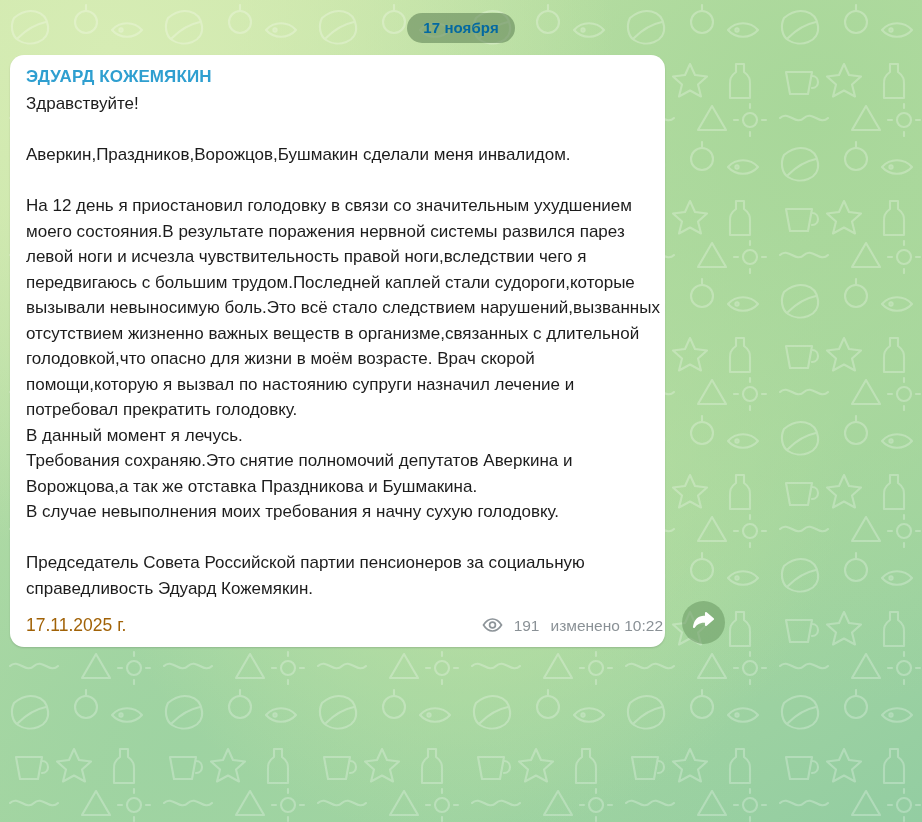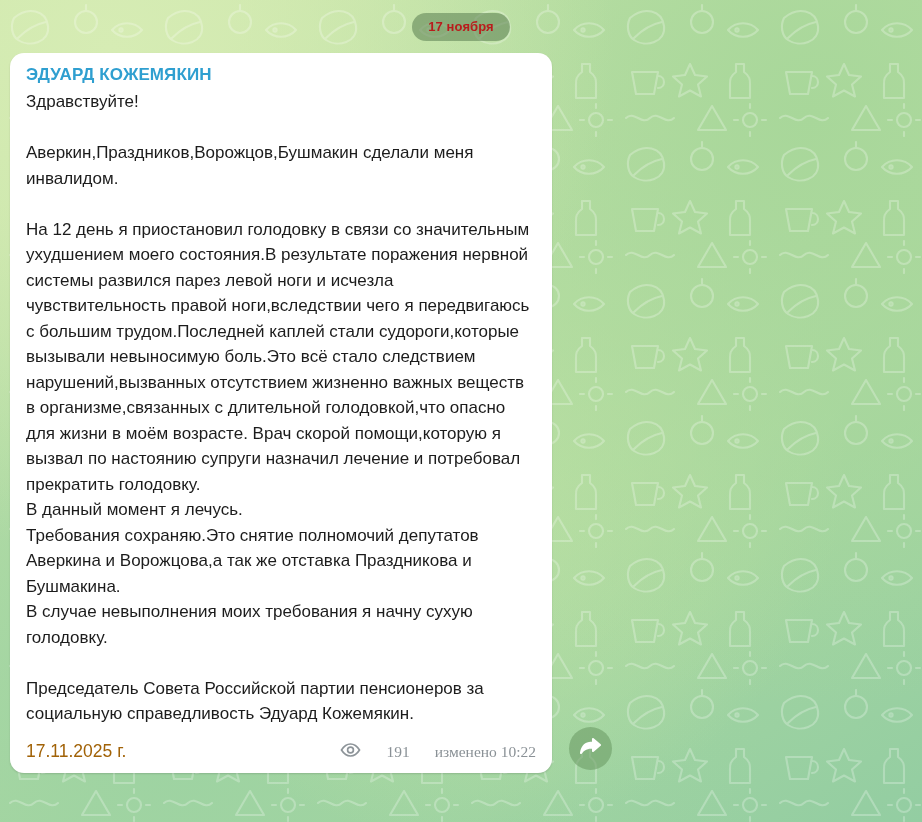--- a/index.html
+++ b/index.html
@@ -37,41 +37,41 @@
   
   .date-chip-row {
     position: relative;
     z-index: 3;
     display: flex;
     justify-content: center;
     padding-top: 13px;
   }
   .date-chip {
     background: rgba(90, 125, 80, .55);
-    color: #b91c1c;
-    font-size: 13px;
+    color: #0369a1;
+    font-size: 15px;
     font-weight: bold;
     padding: 6px 16px 7px;
     border-radius: 16px;
     letter-spacing: .1px;
   }
 
   
   .bubble-row {
     position: relative;
     z-index: 3;
     display: flex;
     align-items: flex-end;
     padding: 12px 0 0 10px;
   }
   .bubble {
-    width: 542px;
+    width: 655px;
     background: #ffffff;
     border-radius: 14px;
-    padding: 12px 16px 10px 16px;
+    padding: 12px 2px 10px 16px;
     box-shadow: 0 1px 2px rgba(0,0,0,.14);
     position: relative;
   }
   .author {
     color: #2f9fd0;
     font-weight: bold;
     font-size: 17px;
     margin-bottom: 4px;
     letter-spacing: .1px;
   }
@@ -89,25 +89,24 @@
     margin-top: 12px;
   }
   .sig-date {
     font-size: 17.5px;
     color: #a16207;
     line-height: 24px;
   }
   .meta {
     display: flex;
     align-items: center;
-    gap: 25px;
+    gap: 11px;
     color: #8d9499;
     font-size: 15px;
     padding-bottom: 2px;
-    font-family: Liberation Serif, serif;
   }
   .eye-icon { display: block; }
   .views { font-size: 15.5px; color: #8a9196; }
   .edited { font-size: 15.5px; color: #8a9196; }
 
   
   .forward-btn {
     width: 43px;
     height: 43px;
     border-radius: 50%;

